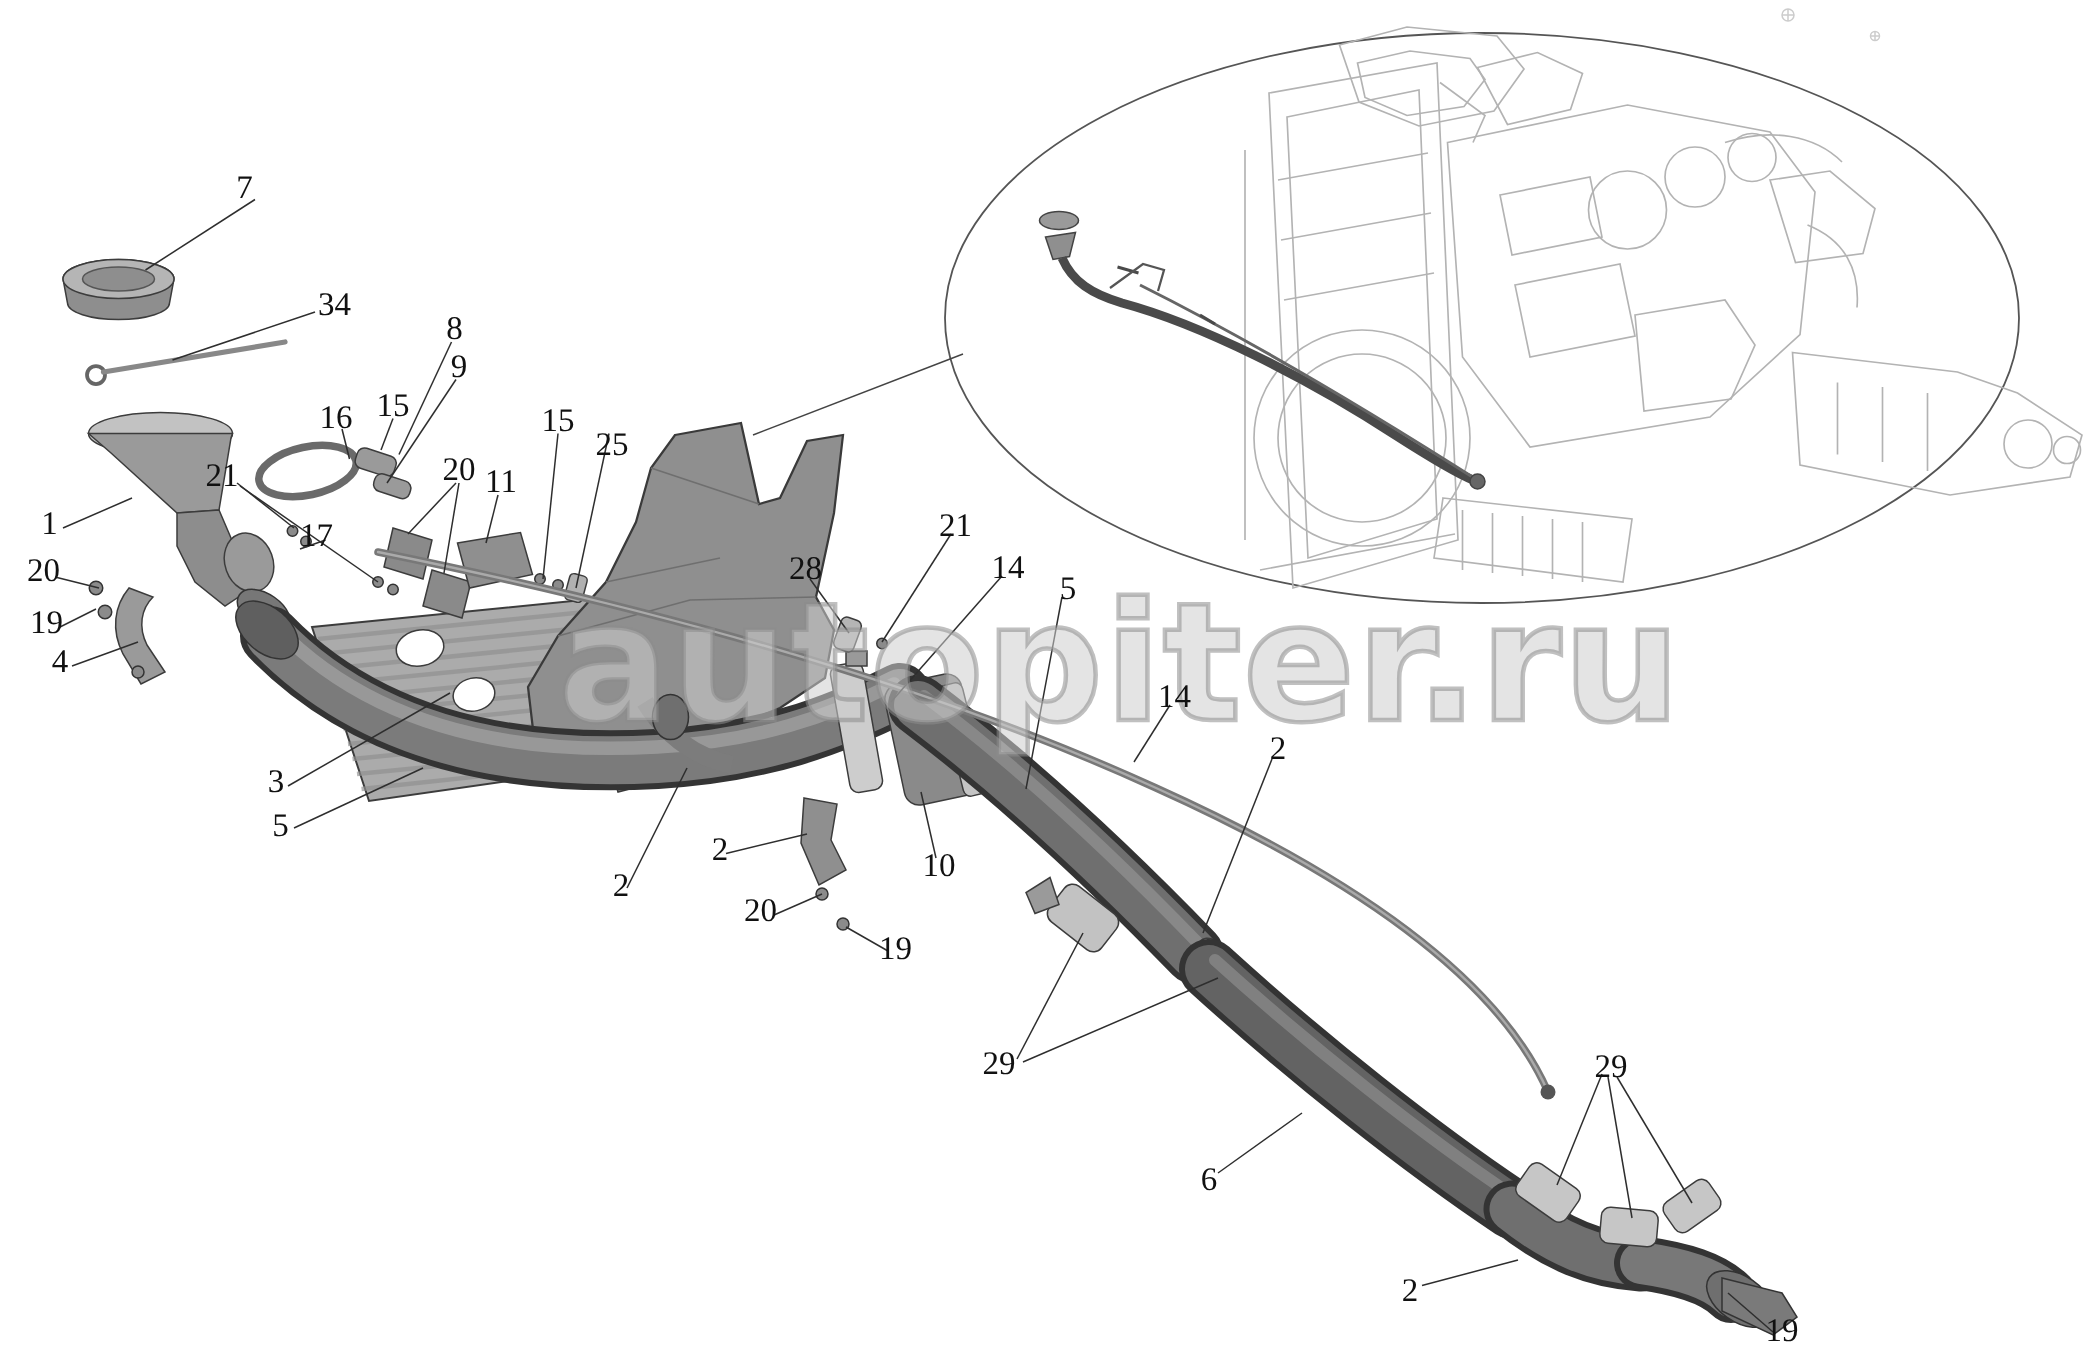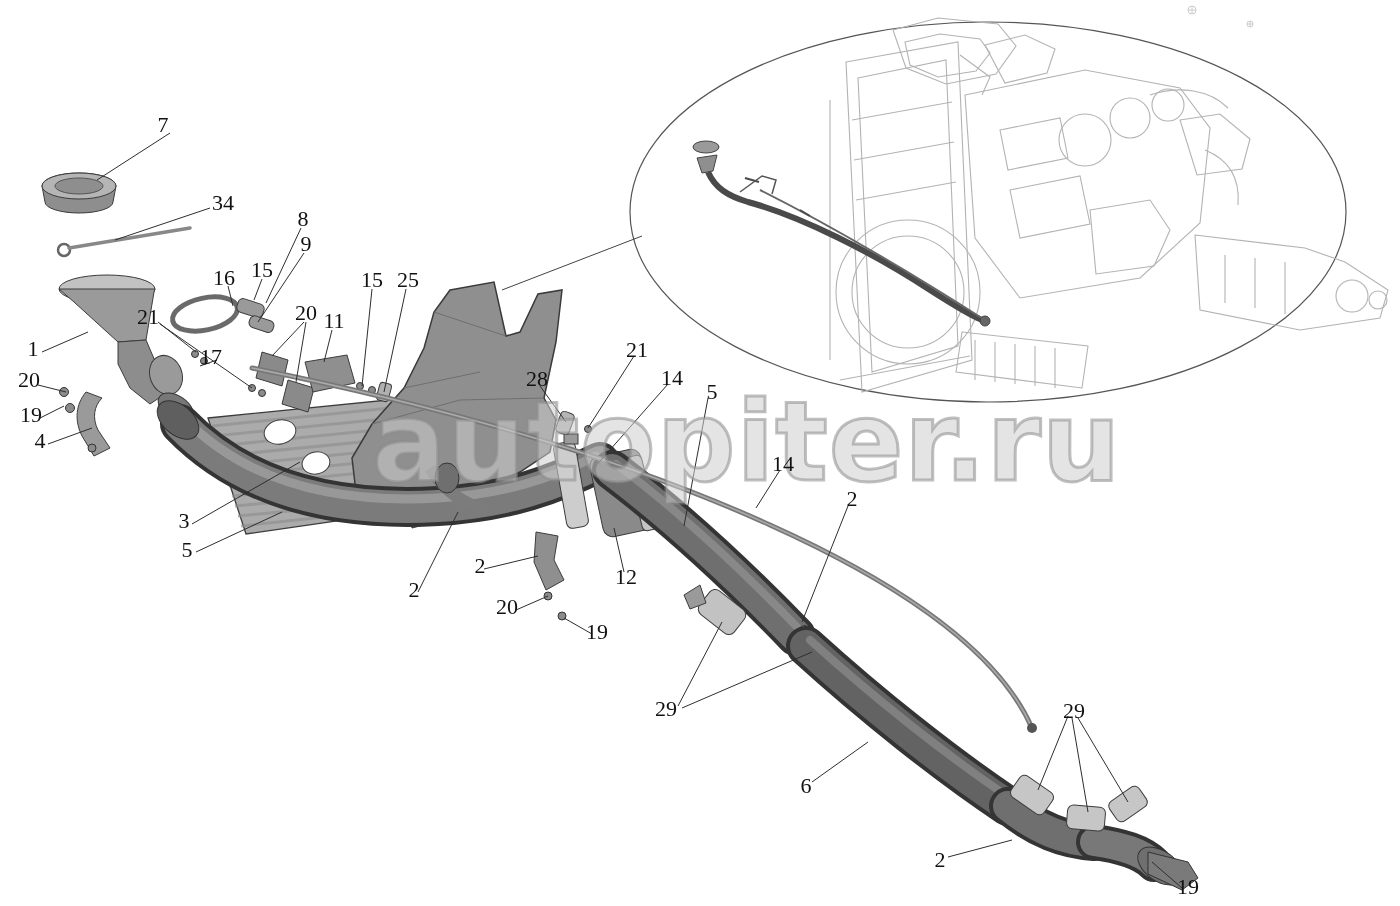--- a/index.html
+++ b/index.html
@@ -256,36 +256,36 @@
 <div class="co" style="left:163px;top:125px">7</div>
 <div class="co" style="left:223px;top:203px">34</div>
 <div class="co" style="left:303px;top:219px">8</div>
 <div class="co" style="left:306px;top:244px">9</div>
 <div class="co" style="left:224px;top:278px">16</div>
 <div class="co" style="left:262px;top:270px">15</div>
 <div class="co" style="left:148px;top:317px">21</div>
 <div class="co" style="left:306px;top:313px">20</div>
 <div class="co" style="left:334px;top:321px">11</div>
 <div class="co" style="left:372px;top:280px">15</div>
-<div class="co" style="left:408px;top:280px">25</div>
+<div class="co" style="left:408px;top:296px">25</div>
 <div class="co" style="left:33px;top:349px">1</div>
 <div class="co" style="left:211px;top:357px">17</div>
 <div class="co" style="left:29px;top:380px">20</div>
 <div class="co" style="left:31px;top:415px">19</div>
 <div class="co" style="left:40px;top:441px">4</div>
 <div class="co" style="left:184px;top:521px">3</div>
 <div class="co" style="left:187px;top:550px">5</div>
 <div class="co" style="left:414px;top:590px">2</div>
 <div class="co" style="left:480px;top:566px">2</div>
 <div class="co" style="left:537px;top:379px">28</div>
 <div class="co" style="left:637px;top:350px">21</div>
 <div class="co" style="left:672px;top:378px">14</div>
 <div class="co" style="left:712px;top:392px">5</div>
 <div class="co" style="left:783px;top:464px">14</div>
-<div class="co" style="left:626px;top:577px">12</div>
+<div class="co" style="left:626px;top:577px">10</div>
 <div class="co" style="left:507px;top:607px">20</div>
 <div class="co" style="left:597px;top:632px">19</div>
 <div class="co" style="left:852px;top:499px">2</div>
 <div class="co" style="left:666px;top:709px">29</div>
 <div class="co" style="left:806px;top:786px">6</div>
 <div class="co" style="left:1074px;top:711px">29</div>
 <div class="co" style="left:940px;top:860px">2</div>
 <div class="co" style="left:1188px;top:887px">19</div>
 
 </div>

